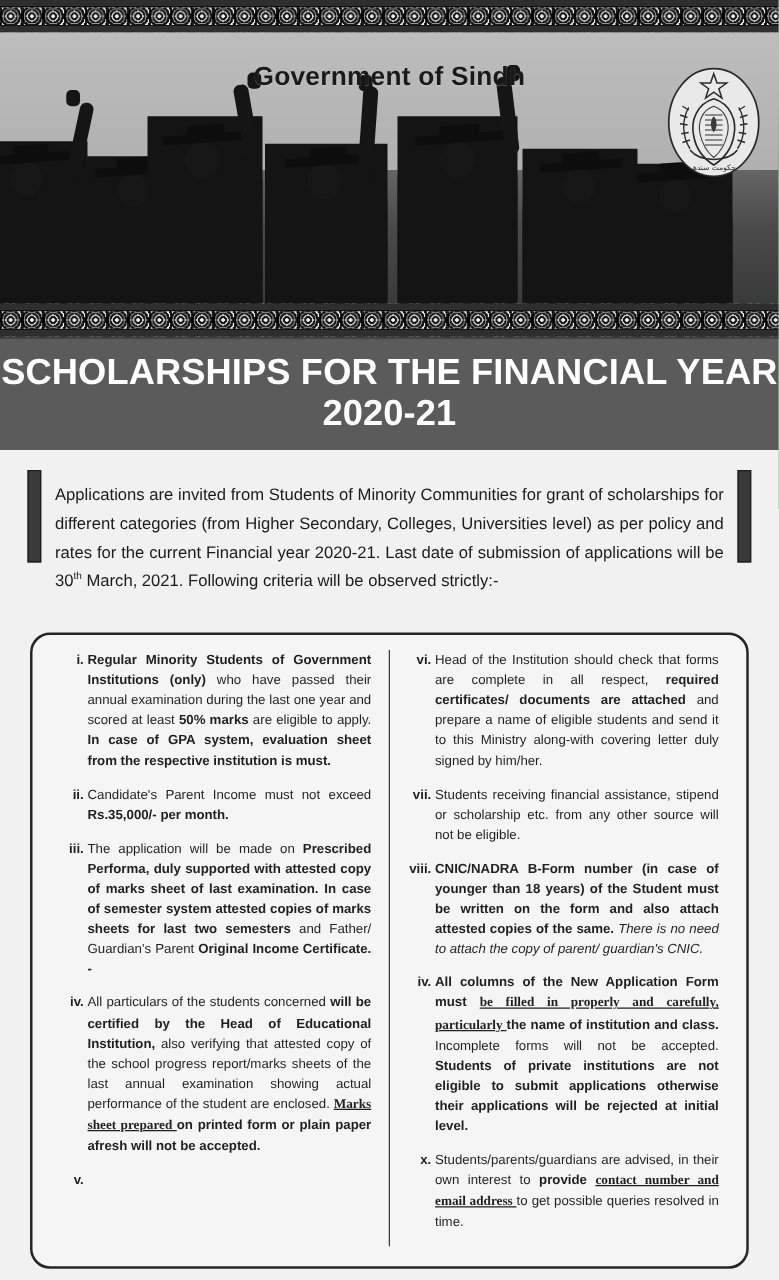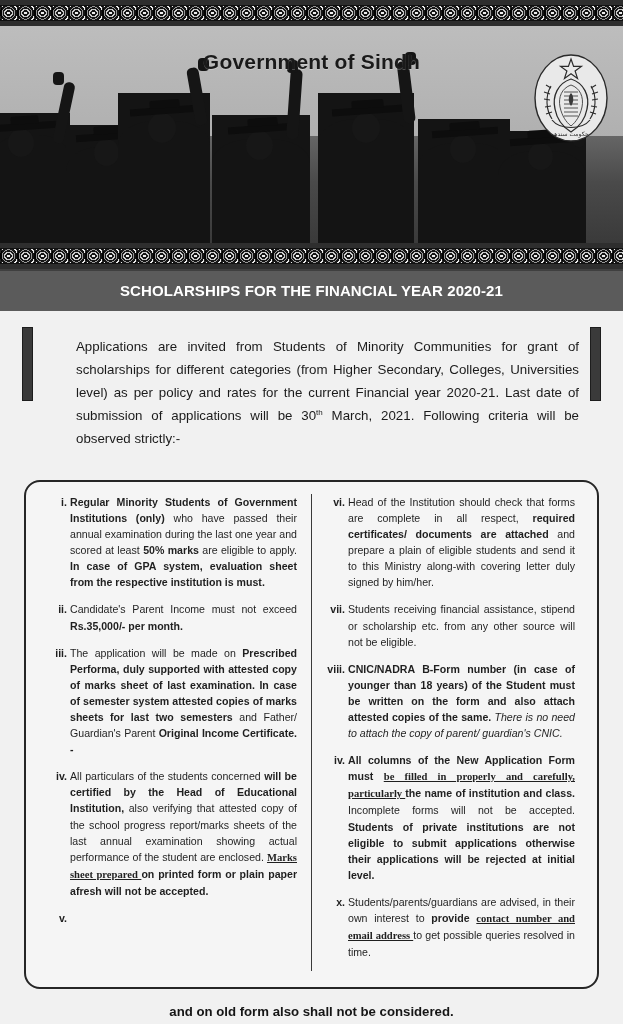--- a/index.html
+++ b/index.html
@@ -173,42 +173,41 @@
     text-transform: uppercase;
     font-family: "DejaVu Sans", sans-serif;
   }
   .hero-headline .l2 { display: block; }
 
   
   .subbanner {
     background: #5b5b5b;
     color: #ffffff;
     text-align: center;
-    font-size: 15px;
+    font-size: 29px;
     font-weight: bold;
     letter-spacing: .1px;
     padding: 11px 0 12px 0;
     border-top: 2px solid #3f3f3f;
   }
 
   
   .content {
     background: #f1f1f1;
     padding: 0 0 0 0;
   }
   .intro-wrap {
     position: relative;
     padding: 12px 44px 10px 44px;
   }
   .intro {
     font-size: 13.3px;
     line-height: 1.72;
     color: #1b1b1b;
     text-align: justify;
-    margin-left: 32px;
   }
   .sidebar-rule {
     position: absolute;
     top: 16px;
     width: 9px;
     height: 72px;
     background: #3a3a3a;
     border: 1px solid #1d1d1d;
   }
   .sidebar-rule.left { left: 22px; }
@@ -374,21 +373,21 @@
         <ol class="clauses" id="left-clauses">
             <li><span class="marker">i.</span><span class="b">Regular Minority Students of Government Institutions (only) </span><span>who have passed their annual examination during the last one year and scored at least </span><span class="b">50% marks </span><span>are eligible to apply. </span><span class="b">In case of GPA system, evaluation sheet from the respective institution is must.</span></li>
             <li><span class="marker">ii.</span><span>Candidate's Parent Income must not exceed </span><span class="b">Rs.35,000/- per month.</span></li>
             <li><span class="marker">iii.</span><span>The application will be made on </span><span class="b">Prescribed Performa, duly supported with attested copy of marks sheet of last examination. In case of semester system attested copies of marks sheets for last two semesters </span><span>and Father/ Guardian's Parent </span><span class="b">Original Income Certificate. -</span></li>
             <li><span class="marker">iv.</span><span>All particulars of the students concerned </span><span class="b">will be certified by the Head of Educational Institution, </span><span>also verifying that attested copy of the school progress report/marks sheets of the last annual examination showing actual performance of the student are enclosed. </span><span class="bu">Marks sheet prepared </span><span class="b"> on printed form or plain paper afresh will not be accepted.</span></li>
             <li><span class="marker">v.</span></li>
           </ol>
       </div>
       <div class="col right">
         <ol class="clauses" id="right-clauses">
-            <li><span class="marker">vi.</span><span>Head of the Institution should check that forms are complete in all respect, </span><span class="b">required certificates/ documents are attached </span><span>and prepare a plain of eligible students and send it to this Ministry along-with covering letter duly signed by him/her.</span></li>
+            <li><span class="marker">vi.</span><span>Head of the Institution should check that forms are complete in all respect, </span><span class="b">required certificates/ documents are attached </span><span>and prepare a name of eligible students and send it to this Ministry along-with covering letter duly signed by him/her.</span></li>
             <li><span class="marker">vii.</span><span>Students receiving financial assistance, stipend or scholarship etc. from any other source will not be eligible.</span></li>
             <li><span class="marker">viii.</span><span class="b">CNIC/NADRA B-Form number (in case of younger than 18 years) of the Student must be written on the form and also attach attested copies of the same. </span><span class="i">There is no need to attach the copy of parent/ guardian's CNIC.</span></li>
             <li><span class="marker">iv.</span><span class="b">All columns of the New Application Form must </span><span class="bu">be filled in properly and carefully, particularly </span><span class="b"> the name of institution and class. </span><span>Incomplete forms will not be accepted. </span><span class="b">Students of private institutions are not eligible to submit applications otherwise their applications will be rejected at initial level.</span></li>
             <li><span class="marker">x.</span><span>Students/parents/guardians are advised, in their own interest to </span><span class="b">provide </span><span class="bu">contact number and email address </span><span>to get possible queries resolved in time.</span></li>
           </ol>
       </div>
     </div>
 
     <div class="note">
       <div>and on old form also shall not be considered.</div>

